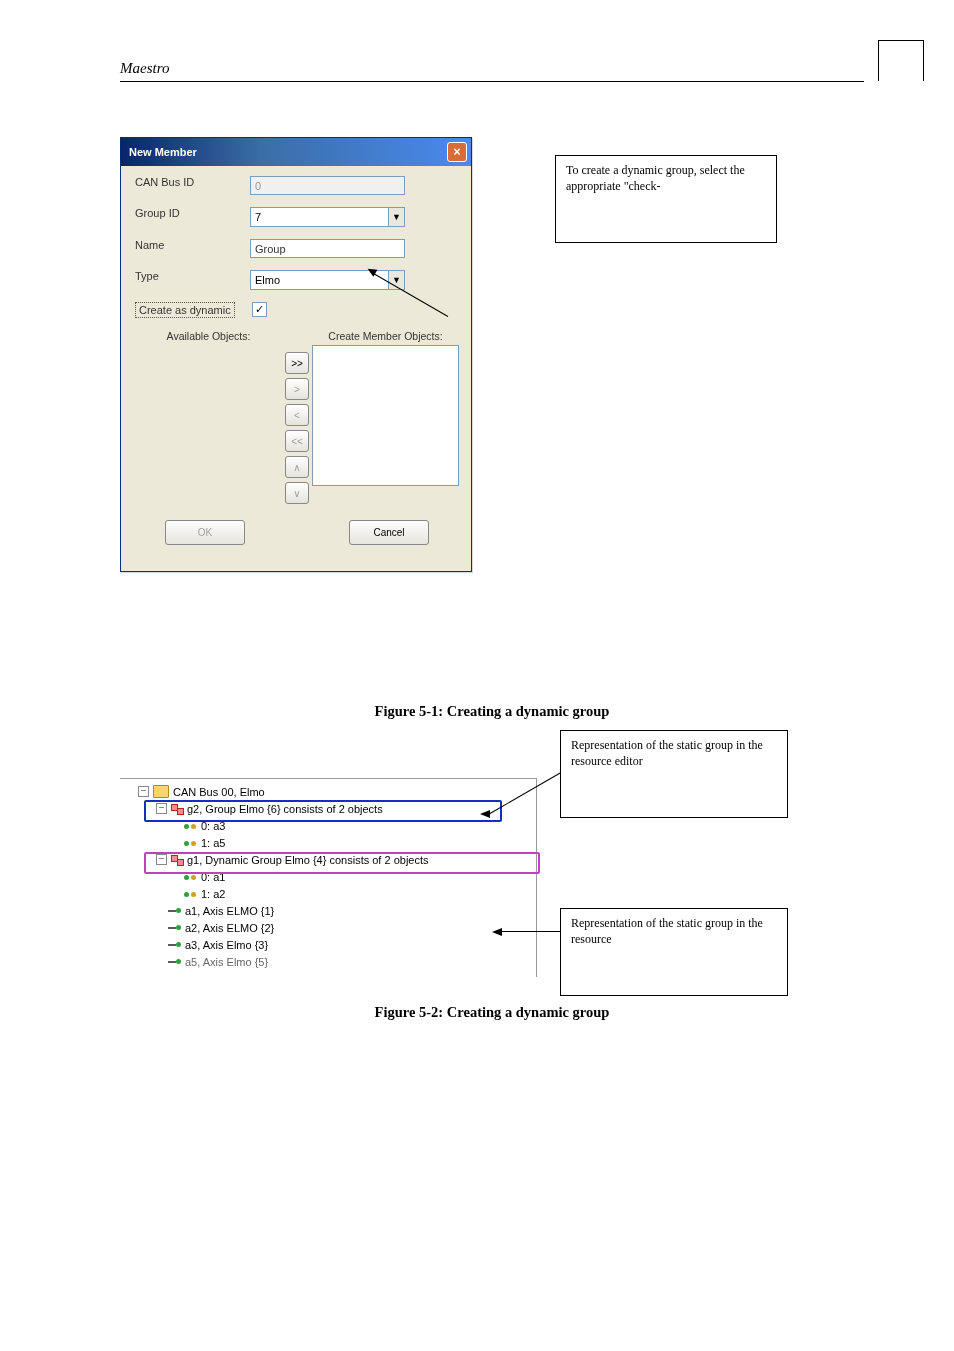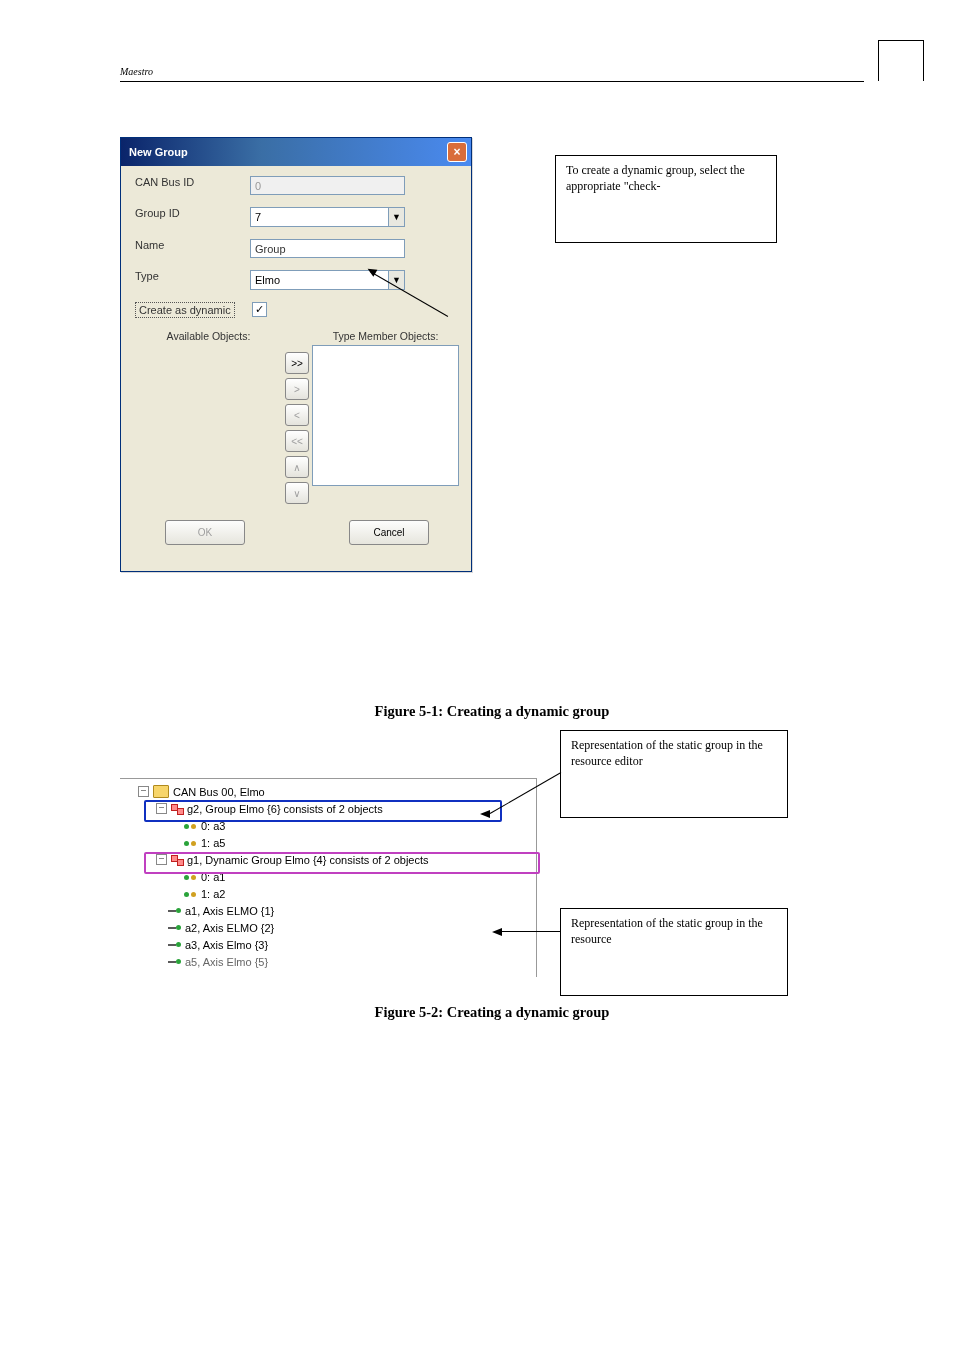--- a/index.html
+++ b/index.html
@@ -16,21 +16,21 @@
     box-sizing: border-box;
     position: relative;
   }
   .header-row {
     display: flex;
     align-items: flex-end;
     justify-content: space-between;
   }
   .header-title {
     font-style: italic;
-    font-size: 10px;
+    font-size: 15px;
     padding-bottom: 4px;
   }
   .header-box {
     width: 44px;
     height: 40px;
     border: 1px solid #000;
     border-bottom: none;
     margin-right: -60px;
   }
   .header-line {
@@ -359,21 +359,21 @@
   <div class="header-row">
     <div class="header-title">Maestro</div>
     <div class="header-box"></div>
   </div>
   <div class="header-line"></div>
 
   <div class="fig1-area">
 
     <div class="dialog">
       <div class="titlebar">
-        <span>New Group</span>
+        <span>New Member</span>
         <span class="close">×</span>
       </div>
       <div class="dlg-body">
 
         <div class="form-row">
           <span class="lbl">CAN Bus ID</span>
           <div class="fld">
               <div class="inp disabled">0</div>
             </div>
         </div>
@@ -421,21 +421,21 @@
           <div class="mid-col">
             <div style="height:16px"></div>
             <div class="mbtn">&gt;&gt;</div>
             <div class="mbtn disabled">&gt;</div>
             <div class="mbtn disabled">&lt;</div>
             <div class="mbtn disabled">&lt;&lt;</div>
             <div class="mbtn disabled">∧</div>
             <div class="mbtn disabled">∨</div>
           </div>
           <div class="list-col">
-            <div class="list-title">Type Member Objects:</div>
+            <div class="list-title">Create Member Objects:</div>
             <div class="listbox"></div>
           </div>
         </div>
 
         <div class="dlg-buttons">
           <div class="dlg-btn disabled">OK</div>
           <div class="dlg-btn">Cancel</div>
         </div>
       </div>
     </div>

